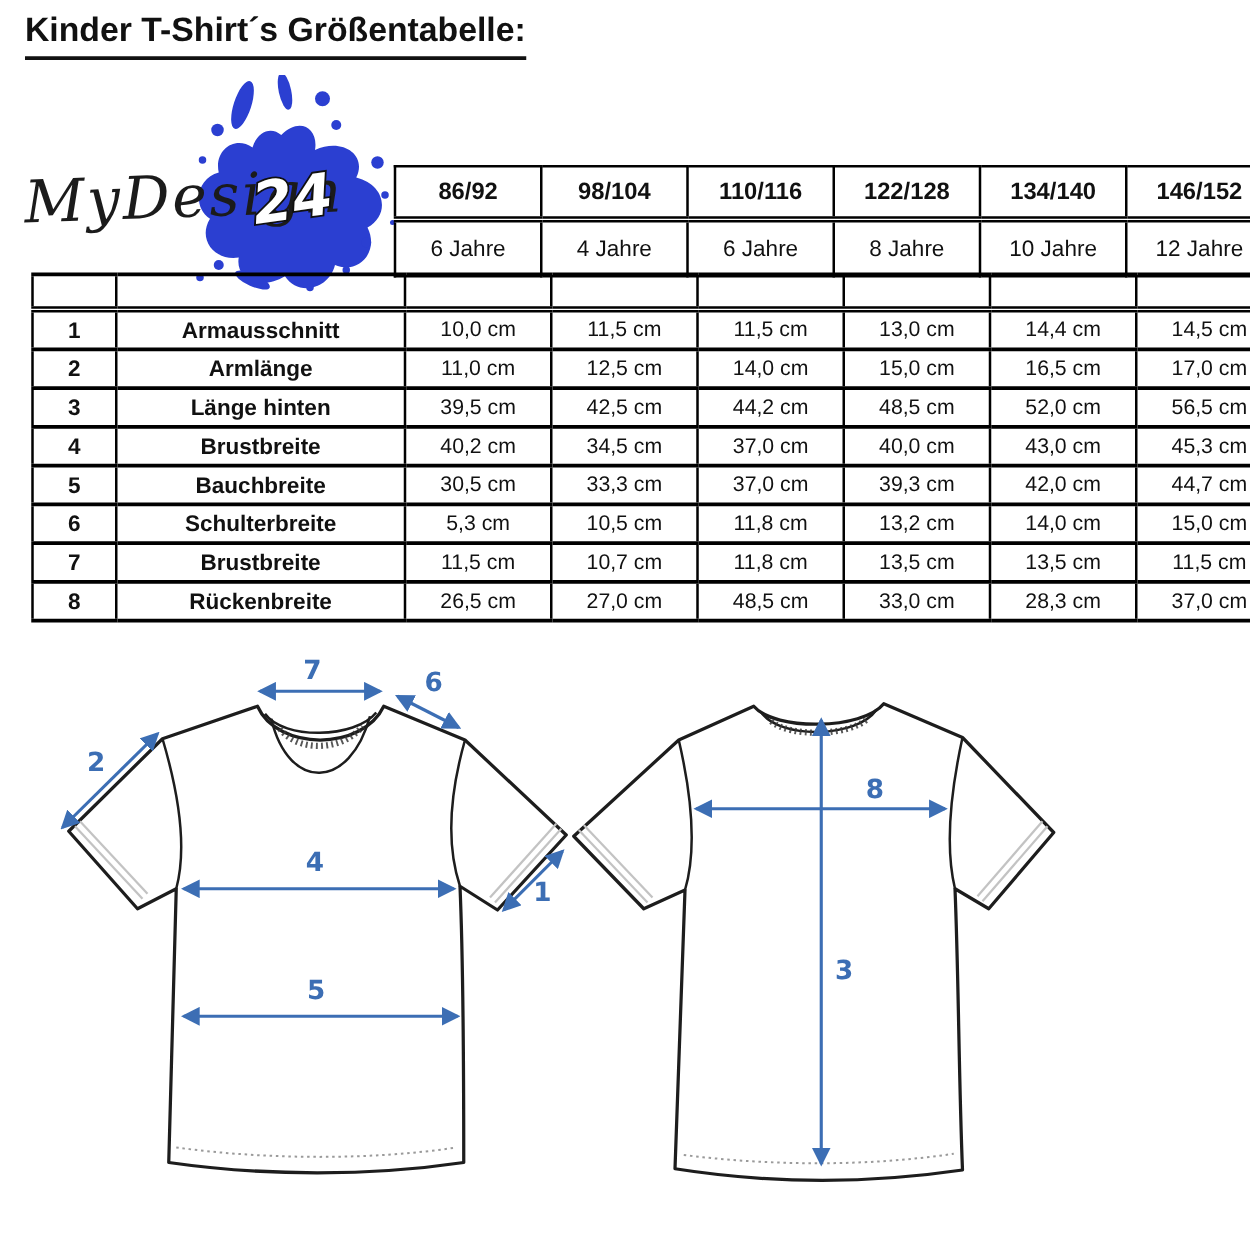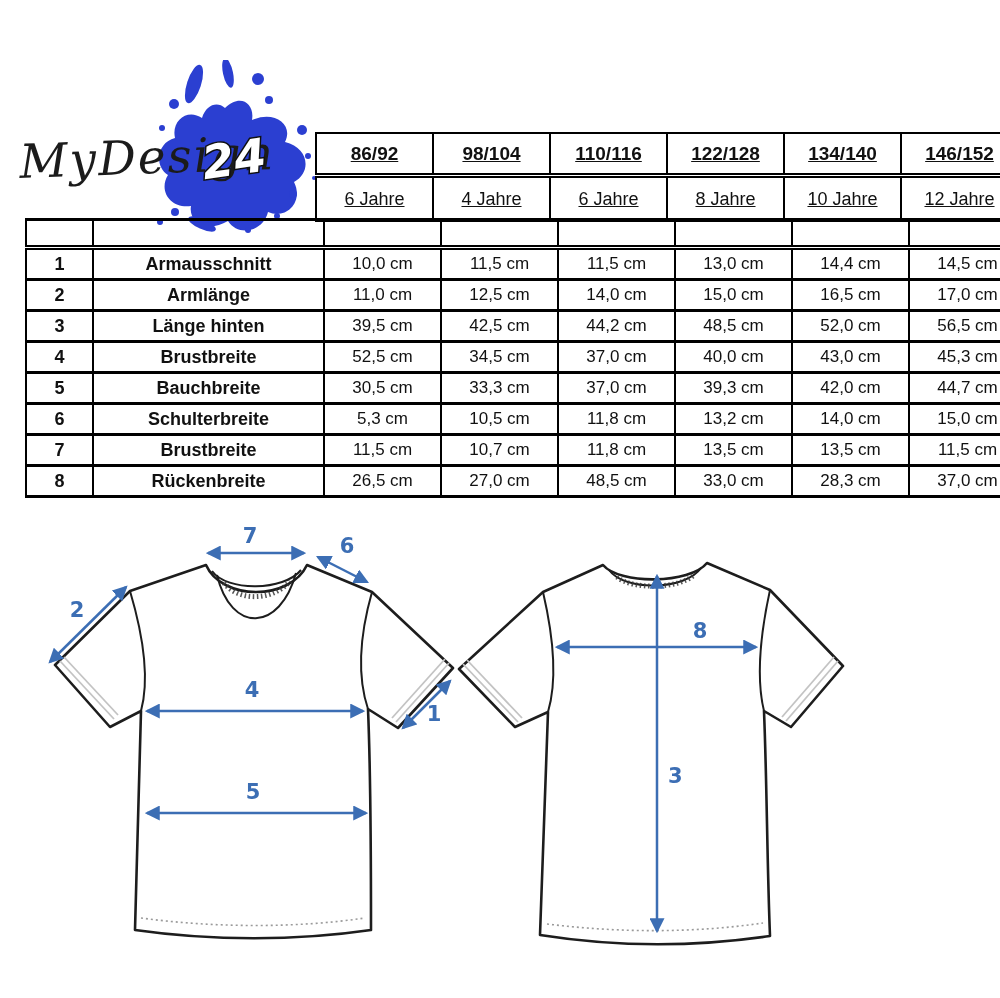--- a/index.html
+++ b/index.html
@@ -12,21 +12,21 @@
     position:absolute;left:20px;top:8px;margin:0;
     font-size:27px;font-weight:bold;letter-spacing:0px;color:#111;
     border-bottom:3px solid #111;padding-bottom:3px;line-height:1.25;
   }
   
   .logo{position:absolute;left:12px;top:60px;width:310px;height:175px;}
   
   table{border-collapse:collapse;table-layout:fixed;}
   .size-table{position:absolute;left:315px;top:132px;width:681px;}
   .size-table td{
-    border:2px solid #000;text-align:center;vertical-align:middle;width:113px;text-decoration:underline;
+    border:2px solid #000;text-align:center;vertical-align:middle;width:113px;
   }
   .size-table tr.sizes td{height:37px;font-weight:bold;font-size:19px;border-bottom:5px double #000;}
   .size-table tr.ages  td{height:40px;font-size:18px;}
   
   .meas-table{position:absolute;left:25px;top:218px;width:971px;}
   .meas-table td{
     border:2px solid #000;border-top-width:3px;border-bottom-width:3px;
     text-align:center;vertical-align:middle;height:26px;font-size:17px;
   }
   .meas-table tr.spacer td{height:22px;border-bottom:5px double #000;}
@@ -44,20 +44,21 @@
   .mlabel{font-family:"DejaVu Sans","Liberation Sans",sans-serif;font-size:21px;font-weight:600;}
   .brand-text{font-family:"DejaVu Serif","Liberation Serif",serif;font-style:italic;font-size:47px;fill:#1b1b1b;letter-spacing:2px;}
   .brand-num{font-family:"DejaVu Sans",sans-serif;font-size:46px;font-weight:bold;font-style:italic;
     fill:#fff;stroke:#101010;stroke-width:3px;paint-order:stroke;}
 </style>
 </head>
 <body>
 
 <div class="page">
 
+  <h1 class="title">Kinder T-Shirt´s Größentabelle:</h1>
 
   <svg class="logo" viewBox="0 0 310 175">
     <g fill="#2b3fd1">
       <path d="M213,48 C228,33 243,43 240,60 C262,50 282,64 273,82 C297,88 300,112 282,122
                C292,142 274,160 256,152 C251,172 226,177 216,161 C196,173 176,163 179,146
                C159,149 146,131 156,115 C141,105 146,82 163,78 C159,60 176,48 190,58
                C194,45 205,41 213,48 Z"></path>
       <ellipse cx="182" cy="24" rx="7" ry="20" transform="rotate(18 182 24)"></ellipse>
       <ellipse cx="216" cy="13" rx="5" ry="15" transform="rotate(-12 216 13)"></ellipse>
       <circle cx="246" cy="19" r="6"></circle>
@@ -137,21 +138,21 @@
           <td class="val">39,5 cm</td>
           <td class="val">42,5 cm</td>
           <td class="val">44,2 cm</td>
           <td class="val">48,5 cm</td>
           <td class="val">52,0 cm</td>
           <td class="val">56,5 cm</td>
         </tr>
         <tr>
           <td class="num">4</td>
           <td class="mname">Brustbreite</td>
-          <td class="val">52,5 cm</td>
+          <td class="val">40,2 cm</td>
           <td class="val">34,5 cm</td>
           <td class="val">37,0 cm</td>
           <td class="val">40,0 cm</td>
           <td class="val">43,0 cm</td>
           <td class="val">45,3 cm</td>
         </tr>
         <tr>
           <td class="num">5</td>
           <td class="mname">Bauchbreite</td>
           <td class="val">30,5 cm</td>

